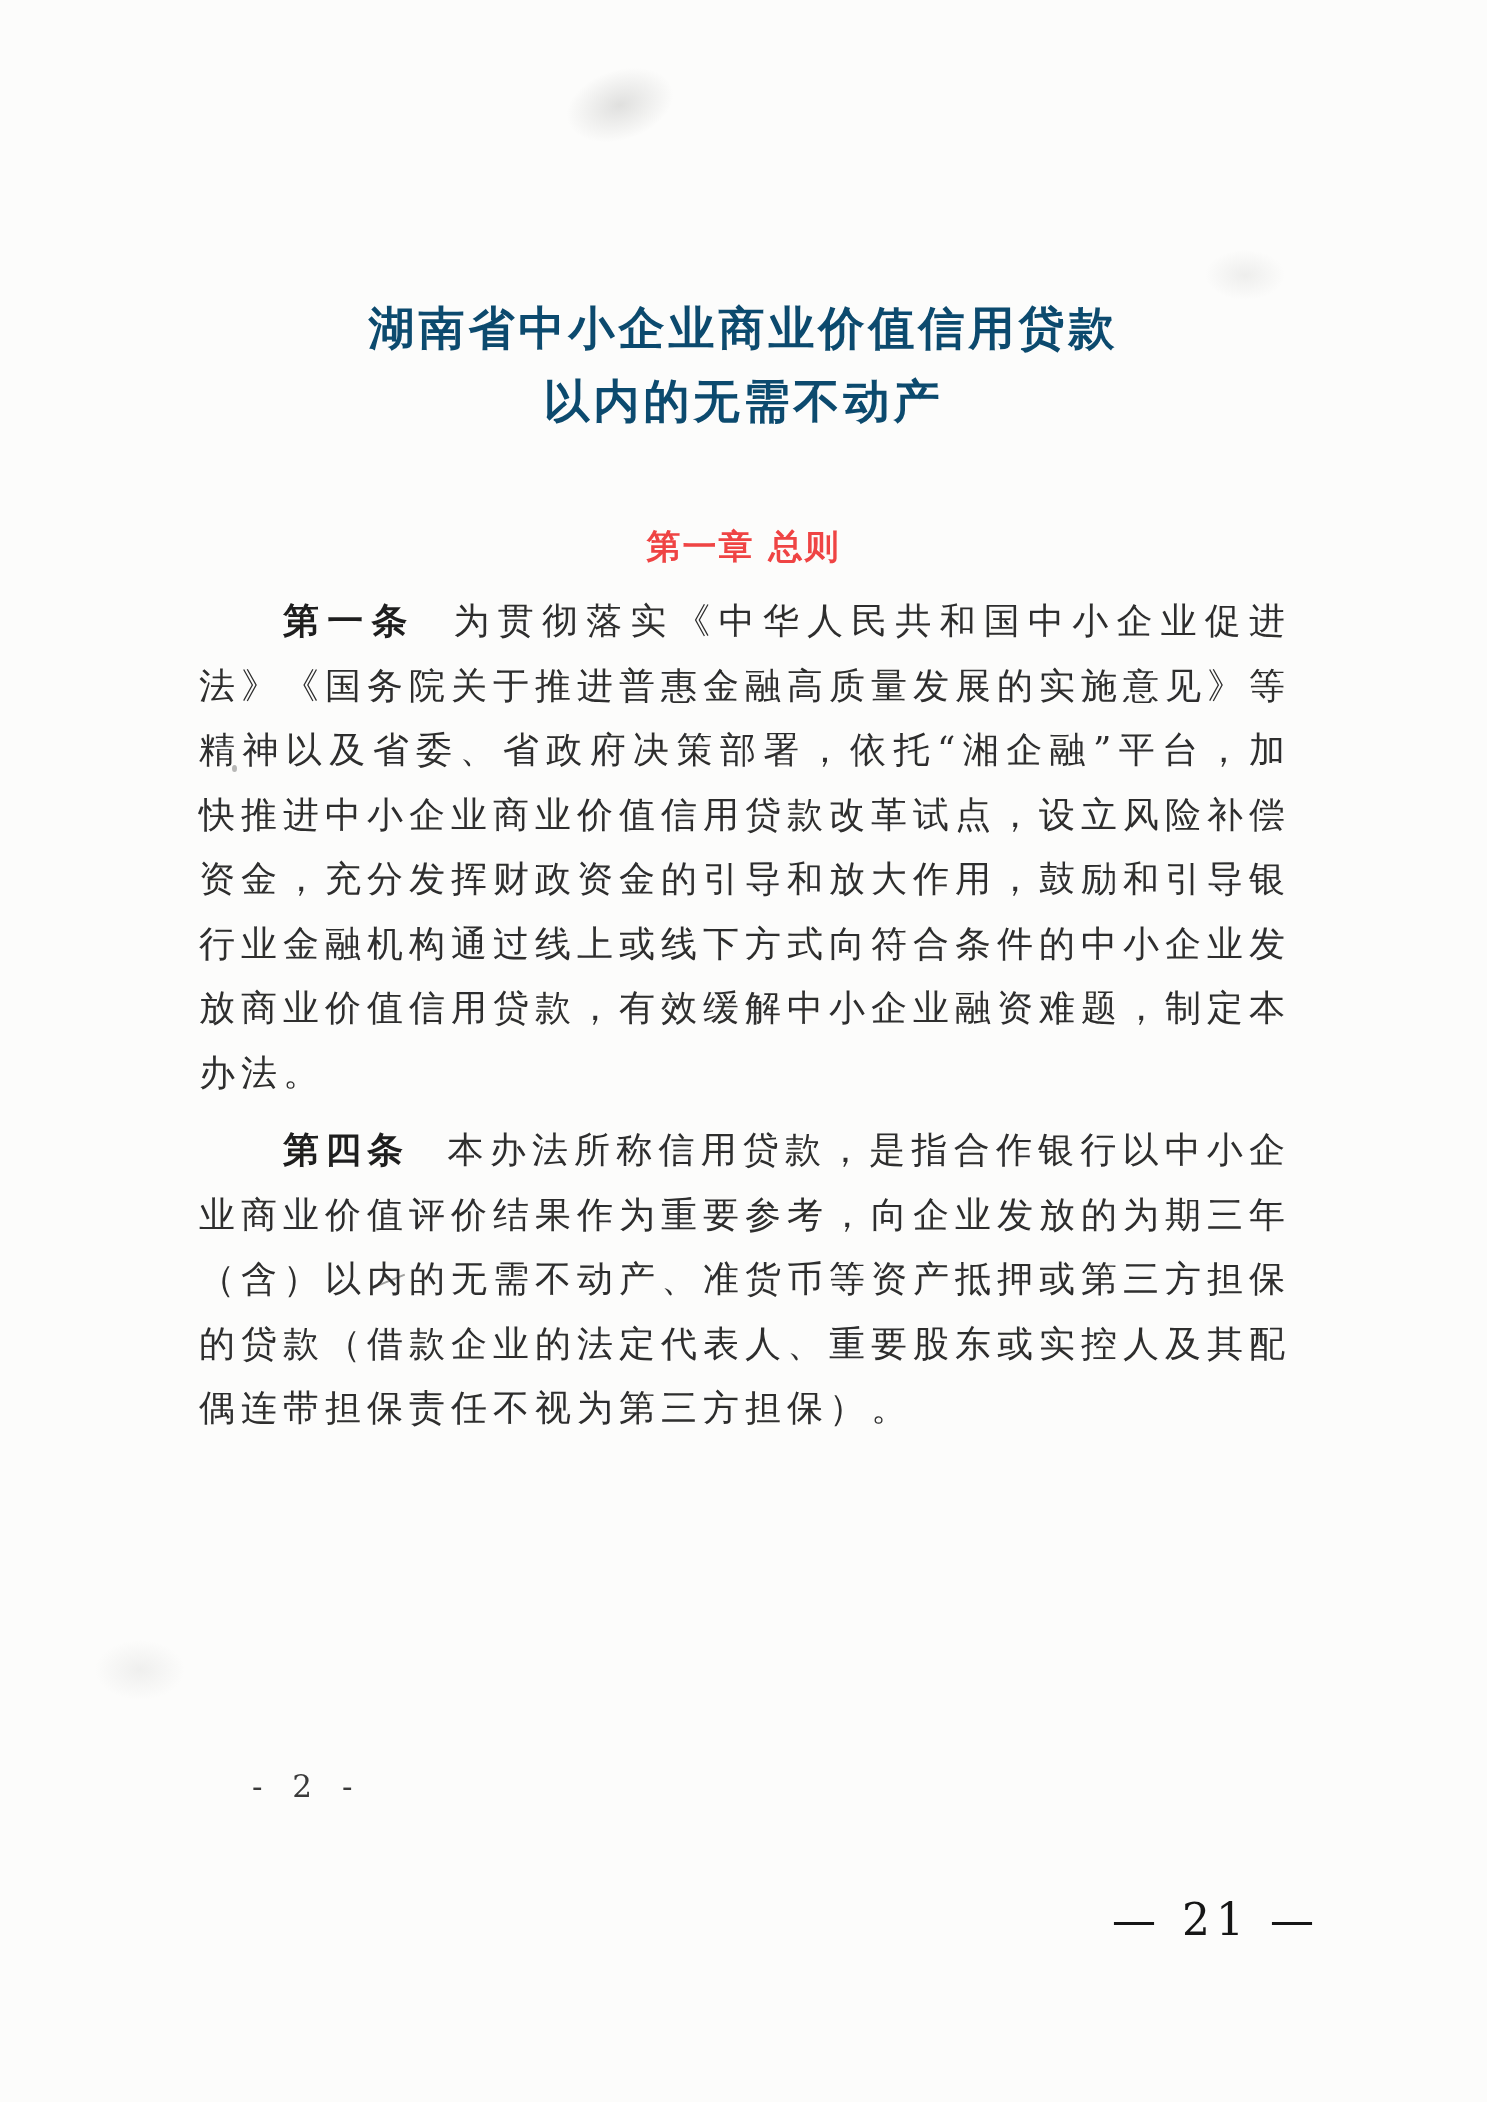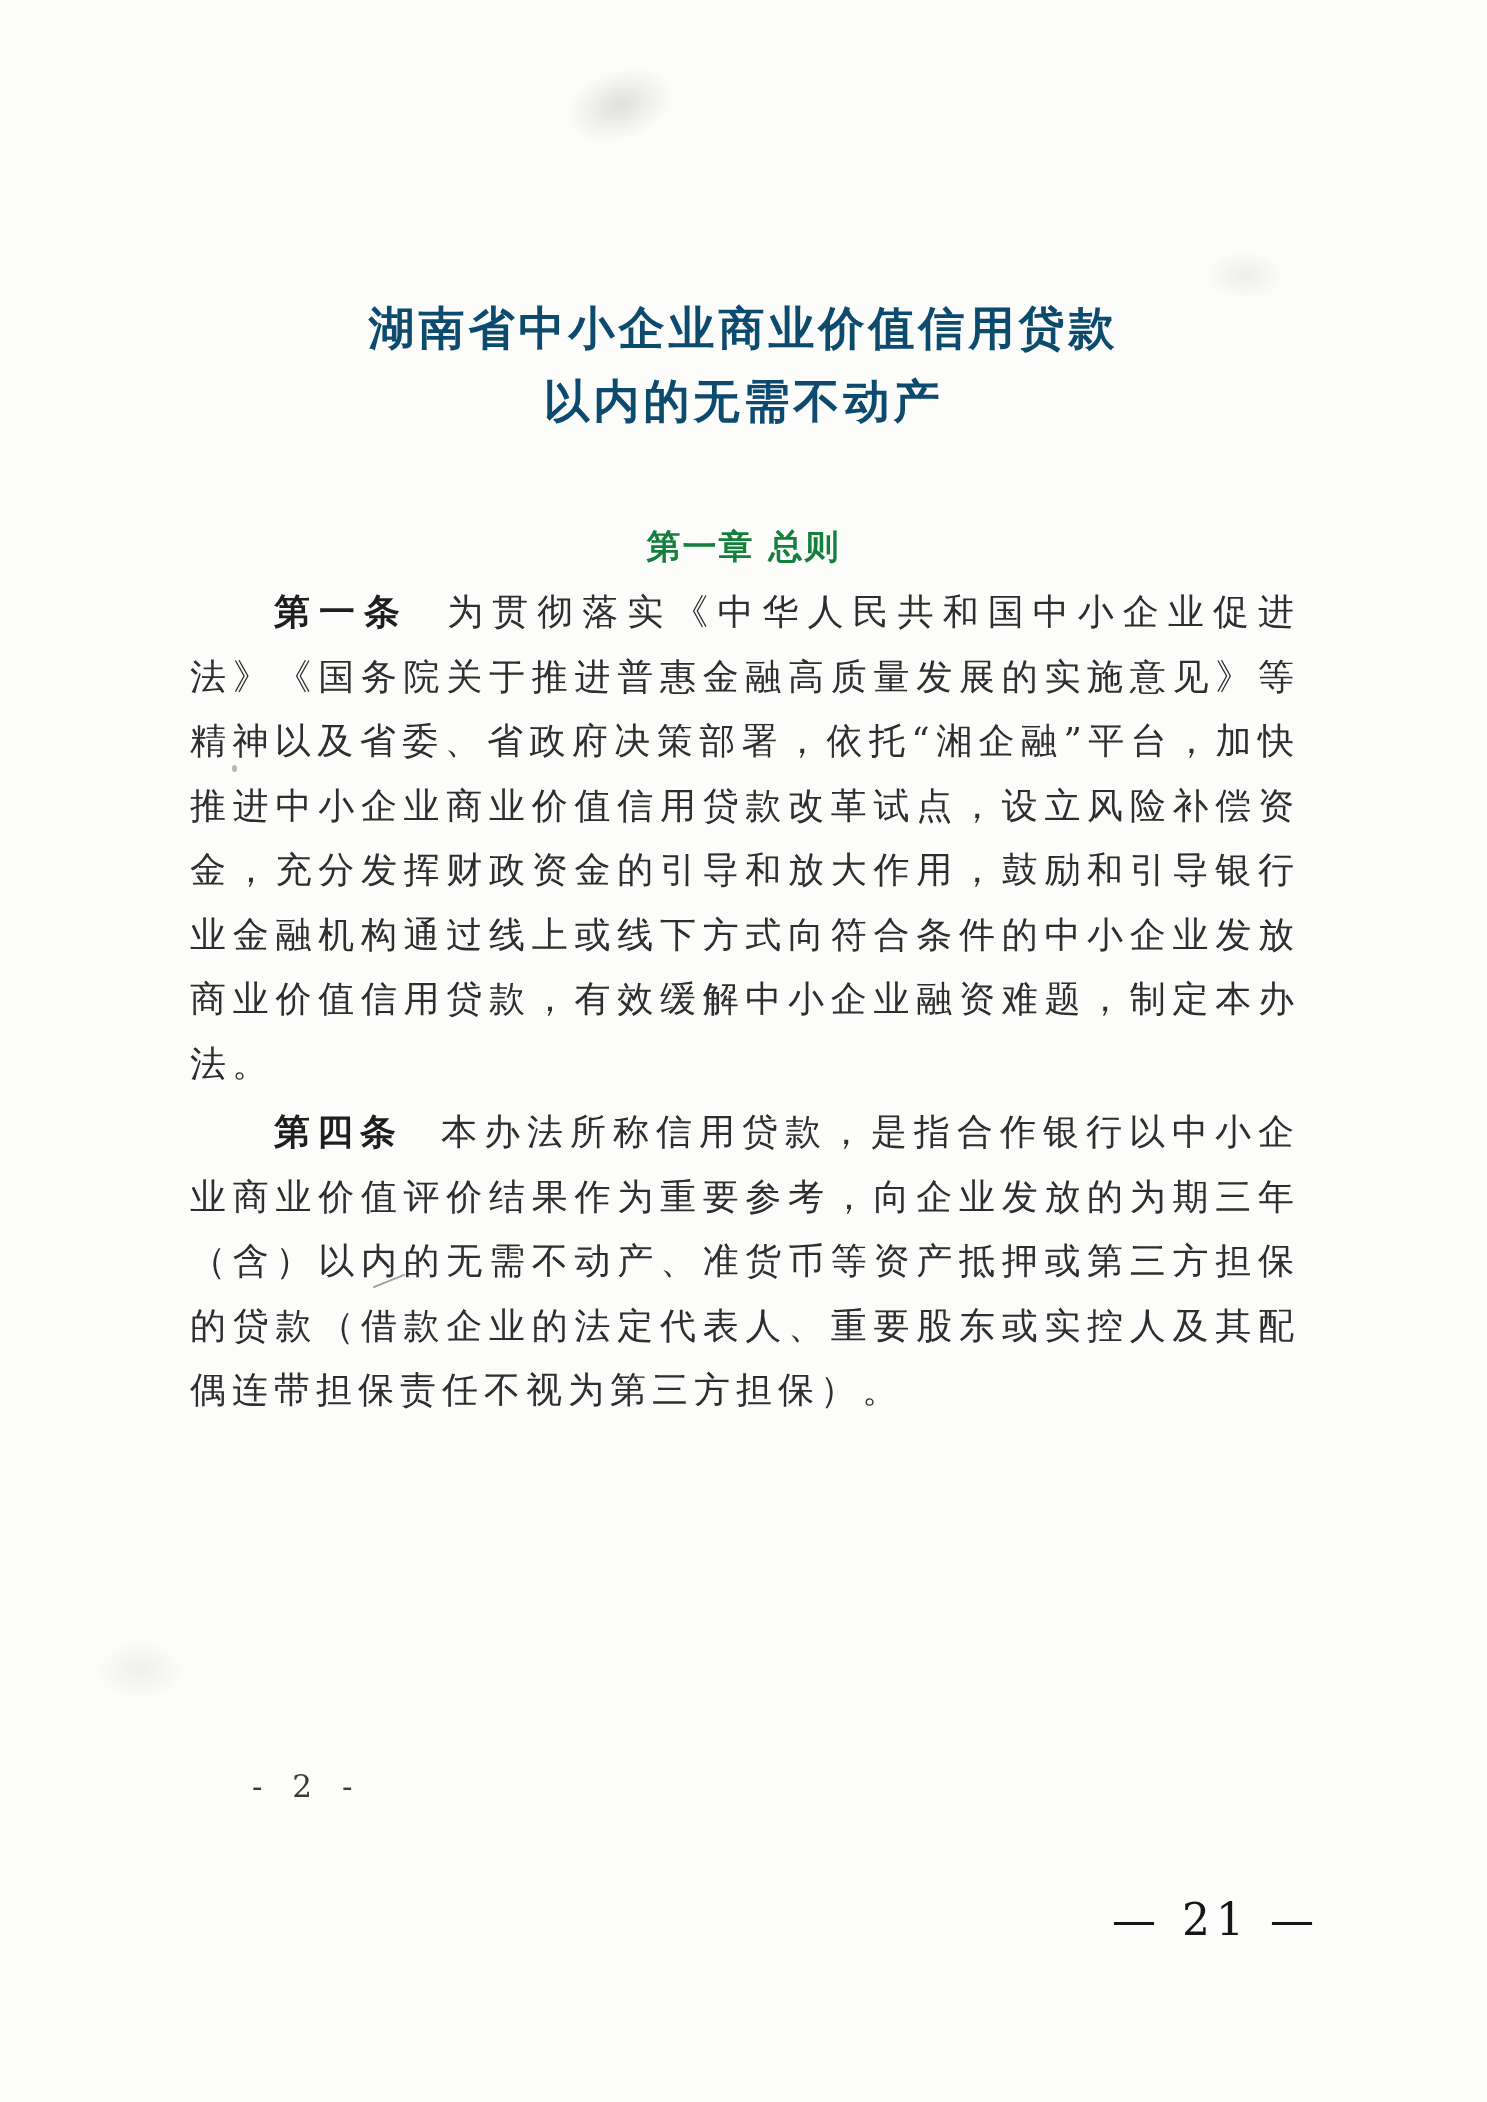--- a/index.html
+++ b/index.html
@@ -22,32 +22,32 @@
     letter-spacing:4px;
     color:#0c4a6e;
   }
   .chapter-heading{
     position:absolute;top:524px;left:0;right:0;
     text-align:center;
     font-family:"DejaVu Sans", sans-serif;
     font-weight:700;
     font-size:34px;
     letter-spacing:2px;
-    color:#15803d;
+    color:#ef4444;
   }
   .body-text{
     position:absolute;top:576px;left:186px;width:1118px;
     font-size:36px;
     line-height:64.5px;
     letter-spacing:6px;
     text-align:justify;
     color:#2e2e2e;
   }
   .body-text p{
-    margin:4px;
+    margin:13px;
     text-indent:84px;
   }
   .article-label{
     font-family:"DejaVu Sans", sans-serif;
     font-weight:700;
     color:#1e1e1e;
     margin-right:38px;
   }
   .footer-page-label{
     position:absolute;left:252px;top:1768px;

